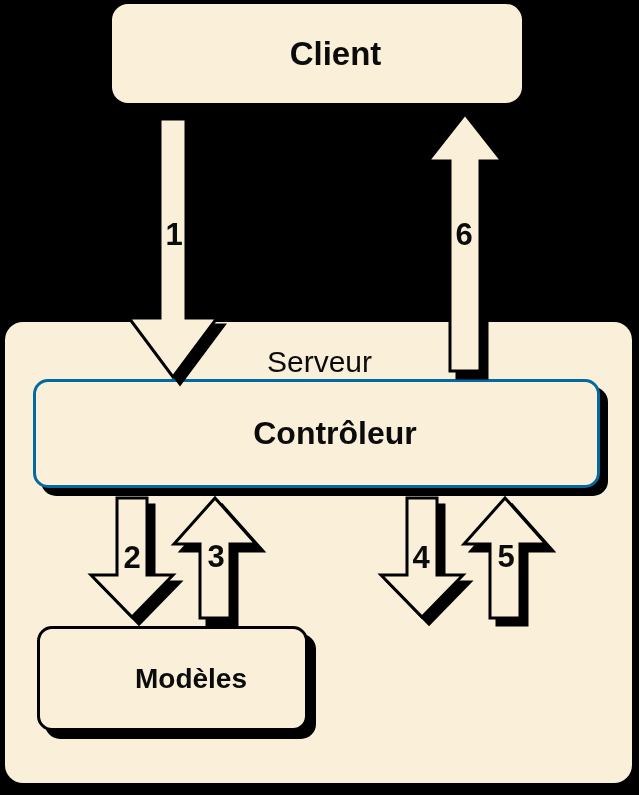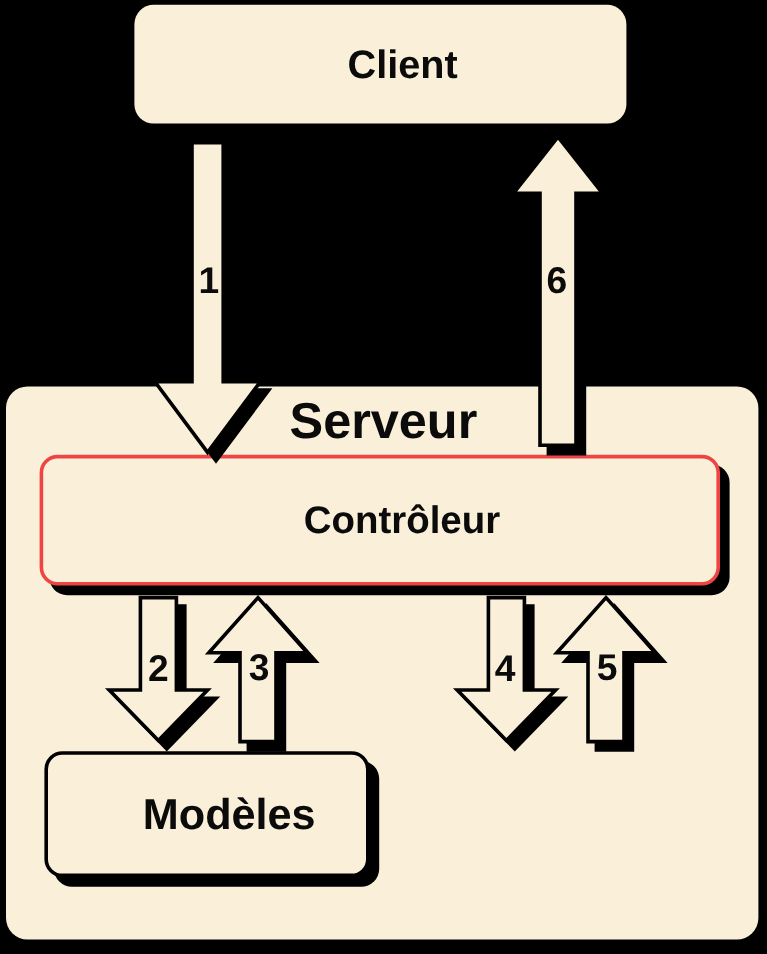--- a/index.html
+++ b/index.html
@@ -32,39 +32,39 @@
     font-size: 33px;
   }
   .server-box {
     left: 5px; top: 322px; width: 627px; height: 461px;
     background: #FAF0DA;
     border-radius: 18px;
     position: absolute;
   }
   .server-label {
     position: absolute;
-    left: 0; top: 327px; width: 639px;
+    left: 0; top: 345px; width: 639px;
     text-align: center;
-    font-size: 42px;
-    font-weight: 700;
+    font-size: 30px;
+    font-weight: 400;
   }
   .controller-box {
     left: 33px; top: 379px; width: 567px; height: 109px;
-    border: 3px solid #ef4444;
+    border: 3px solid #0369a1;
     border-radius: 15px;
     box-shadow: 8px 8px 0 #000;
     font-size: 32px;
     text-align: right;
   }
   .models-box {
     left: 37px; top: 626px; width: 271px; height: 105px;
     border: 3px solid #000;
     border-radius: 15px;
     box-shadow: 8px 8px 0 #000;
-    font-size: 36px;
+    font-size: 28px;
     align-items: center;
   }
   .views-box {
     left: 329px; top: 626px; width: 271px; height: 105px;
     border: 3px solid #000;
     border-radius: 15px;
     box-shadow: 8px 8px 0 #000;
     font-size: 32px;
   }
   .arrows-layer {

